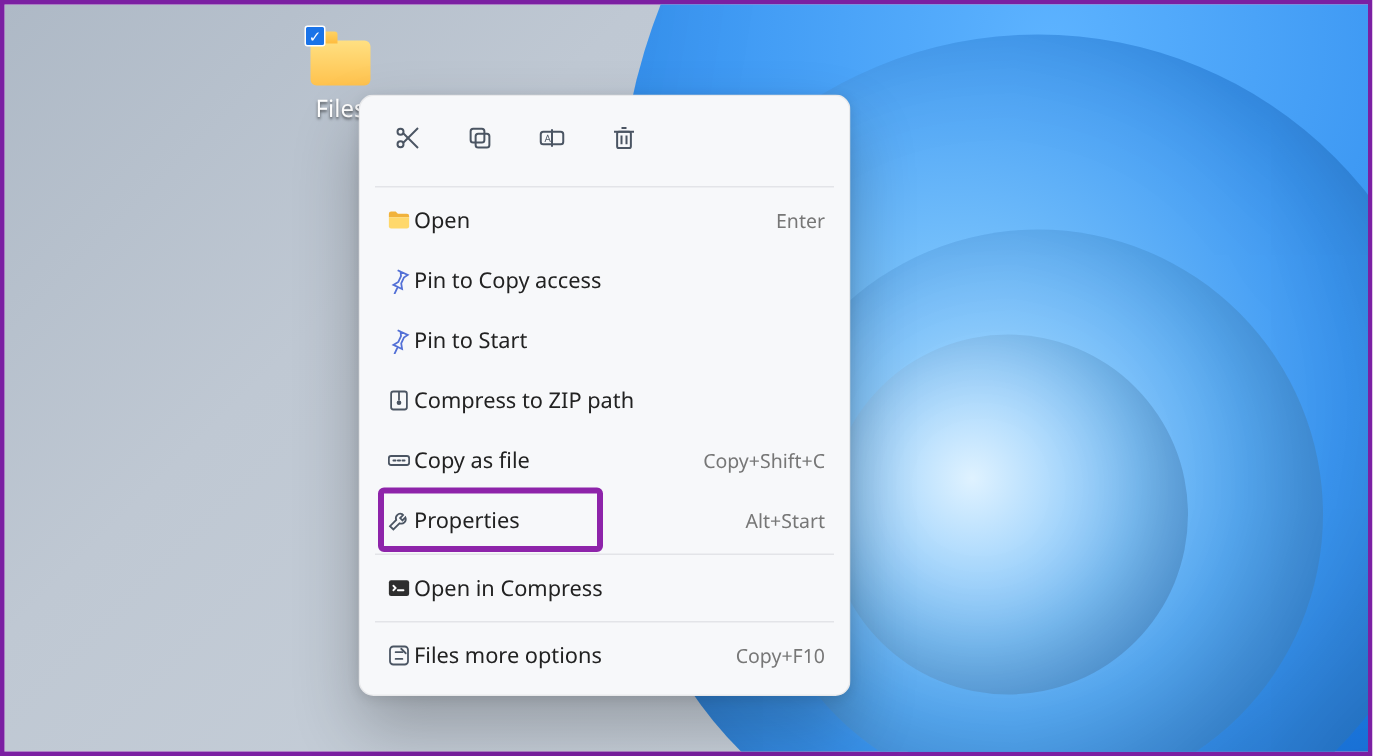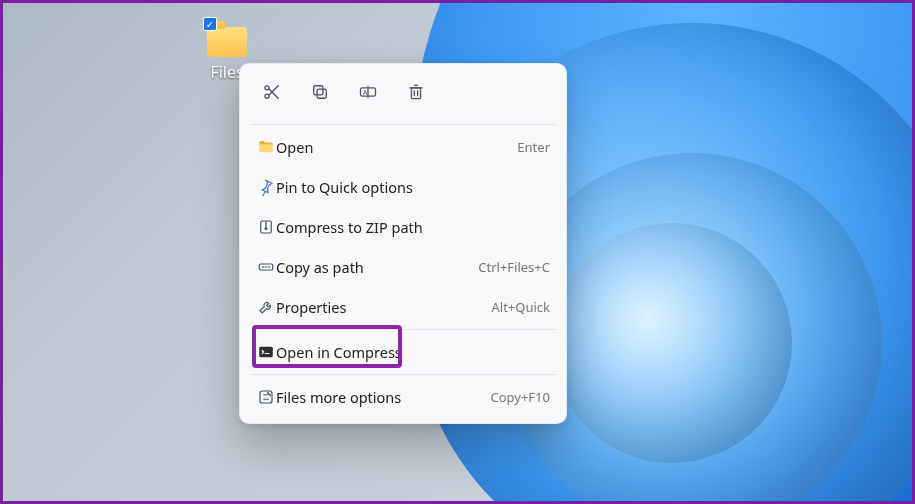--- a/index.html
+++ b/index.html
@@ -195,56 +195,65 @@
       <span class="lbl">Open</span>
       <span class="accel">Enter</span>
     </div>
 
     <div class="item">
       <span class="ico">
         <svg width="18" height="18" viewBox="0 0 24 24" fill="none" stroke="currentColor" stroke-width="1.6">
             <path d="M14 3l7 7-4 1-4 4-1 5-3-3-5 5 5-5-3-3 5-1 4-4 1-4z" transform="rotate(-20 12 12)"></path>
           </svg>
       </span>
-      <span class="lbl">Pin to Quick options</span>
-      <span class="accel"></span>
-    </div>
-
+      <span class="lbl">Pin to Copy access</span>
+      <span class="accel"></span>
+    </div>
+
+    <div class="item">
+      <span class="ico">
+        <svg width="18" height="18" viewBox="0 0 24 24" fill="none" stroke="currentColor" stroke-width="1.6">
+            <path d="M14 3l7 7-4 1-4 4-1 5-3-3-5 5 5-5-3-3 5-1 4-4 1-4z" transform="rotate(-20 12 12)"></path>
+          </svg>
+      </span>
+      <span class="lbl">Pin to Start</span>
+      <span class="accel"></span>
+    </div>
 
     <div class="item">
       <span class="ico neutral">
         <svg width="18" height="18" viewBox="0 0 24 24" fill="none" stroke="currentColor" stroke-width="1.6">
             <rect x="5" y="4" width="14" height="16" rx="2"></rect>
             <line x1="12" y1="4" x2="12" y2="12"></line>
             <circle cx="12" cy="14" r="1.3" fill="currentColor"></circle>
           </svg>
       </span>
       <span class="lbl">Compress to ZIP path</span>
       <span class="accel"></span>
     </div>
 
     <div class="item">
       <span class="ico neutral">
         <svg width="18" height="18" viewBox="0 0 24 24" fill="none" stroke="currentColor" stroke-width="1.6">
             <rect x="3" y="8" width="18" height="8" rx="2"></rect>
             <path d="M7 12h2m2 0h2m2 0h2" stroke-linecap="round"></path>
           </svg>
       </span>
-      <span class="lbl">Copy as path</span>
-      <span class="accel">Ctrl+Files+C</span>
+      <span class="lbl">Copy as file</span>
+      <span class="accel">Copy+Shift+C</span>
     </div>
 
     <div class="item">
       <span class="ico neutral">
         <svg width="18" height="18" viewBox="0 0 24 24" fill="none" stroke="currentColor" stroke-width="1.6">
             <path d="M14.7 6.3a4 4 0 0 0-5.2 5.2L4 17l3 3 5.5-5.5a4 4 0 0 0 5.2-5.2l-2.6 2.6-2.1-2.1 2.6-2.6z"></path>
           </svg>
       </span>
       <span class="lbl">Properties</span>
-      <span class="accel">Alt+Quick</span>
+      <span class="accel">Alt+Start</span>
     </div>
 
     <div class="sep"></div>
 
     <div class="item">
       <span class="ico neutral">
         <svg width="18" height="18" viewBox="0 0 24 24" fill="currentColor">
             <rect x="3" y="5" width="18" height="14" rx="2" fill="#2e2e2e"></rect>
             <path d="M7 10l2 2-2 2M11 14h5" stroke="#fff" stroke-width="1.6" fill="none" stroke-linecap="round"></path>
           </svg>

